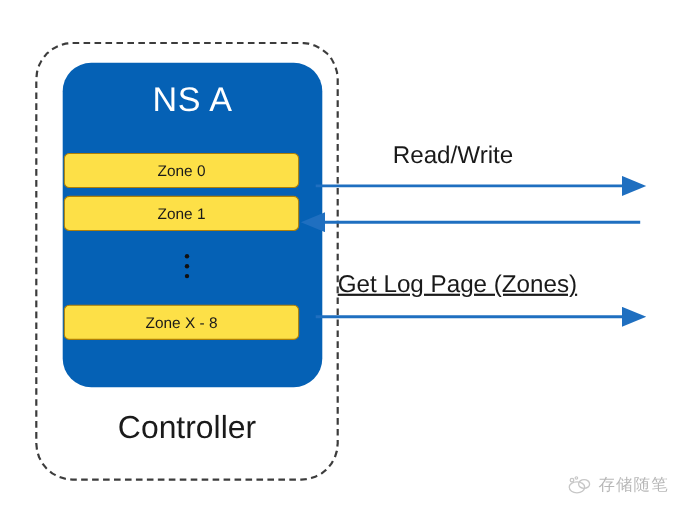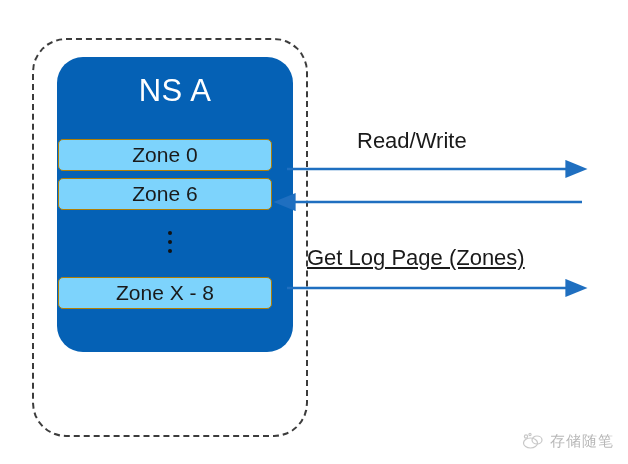--- a/index.html
+++ b/index.html
@@ -57,25 +57,25 @@
     letter-spacing: 0.5px;
   }
 
   
   .zone {
     position: absolute;
     left: 58px;
     width: 214px;
     height: 32px;
     box-sizing: border-box;
-    background: #7dd3fc;
+    background: #fde047;
     border: 1px solid #B07F05;
     border-radius: 5px;
     color: #1a1a1a;
-    font-size: 21px;
+    font-size: 14px;
     line-height: 30px;
     text-align: center;
   }
   .zone-0 { top: 139px; }
   .zone-1 { top: 178px; }
   .zone-x { top: 277px; }
 
   
   .ellipsis {
     position: absolute;
@@ -141,21 +141,20 @@
   .watermark {
     position: absolute;
     left: 516px;
     top: 428px;
     width: 104px;
     height: 26px;
     display: flex;
     align-items: center;
     gap: 6px;
     opacity: 0.55;
-    justify-content: center;
   }
   .watermark-mark {
     width: 22px;
     height: 18px;
     flex: 0 0 auto;
   }
   .watermark-text {
     color: #7d7d7d;
     font-size: 15px;
     line-height: 18px;
@@ -168,30 +167,31 @@
 
 <div id="canvas">
 
   <div class="controller-box"></div>
 
   <div class="ns-block">
     <div class="ns-title">NS A</div>
   </div>
 
   <div class="zone zone-0">Zone 0</div>
-  <div class="zone zone-1">Zone 6</div>
+  <div class="zone zone-1">Zone 1</div>
 
   <div class="ellipsis">
     <span class="dot"></span>
     <span class="dot"></span>
     <span class="dot"></span>
   </div>
 
   <div class="zone zone-x">Zone X - 8</div>
 
+  <div class="controller-label">Controller</div>
 
   <svg class="arrow-svg" viewBox="0 0 628 464">
     <defs>
       <marker id="arrowRight" markerWidth="9" markerHeight="9" refX="1" refY="3.5" orient="auto" markerUnits="strokeWidth">
         <path d="M0,0 L0,7 L8.5,3.5 z" fill="#1F6FC0"></path>
       </marker>
       <marker id="arrowLeft" markerWidth="9" markerHeight="9" refX="1" refY="3.5" orient="auto" markerUnits="strokeWidth">
         <path d="M0,0 L0,7 L8.5,3.5 z" fill="#1F6FC0"></path>
       </marker>
     </defs>

